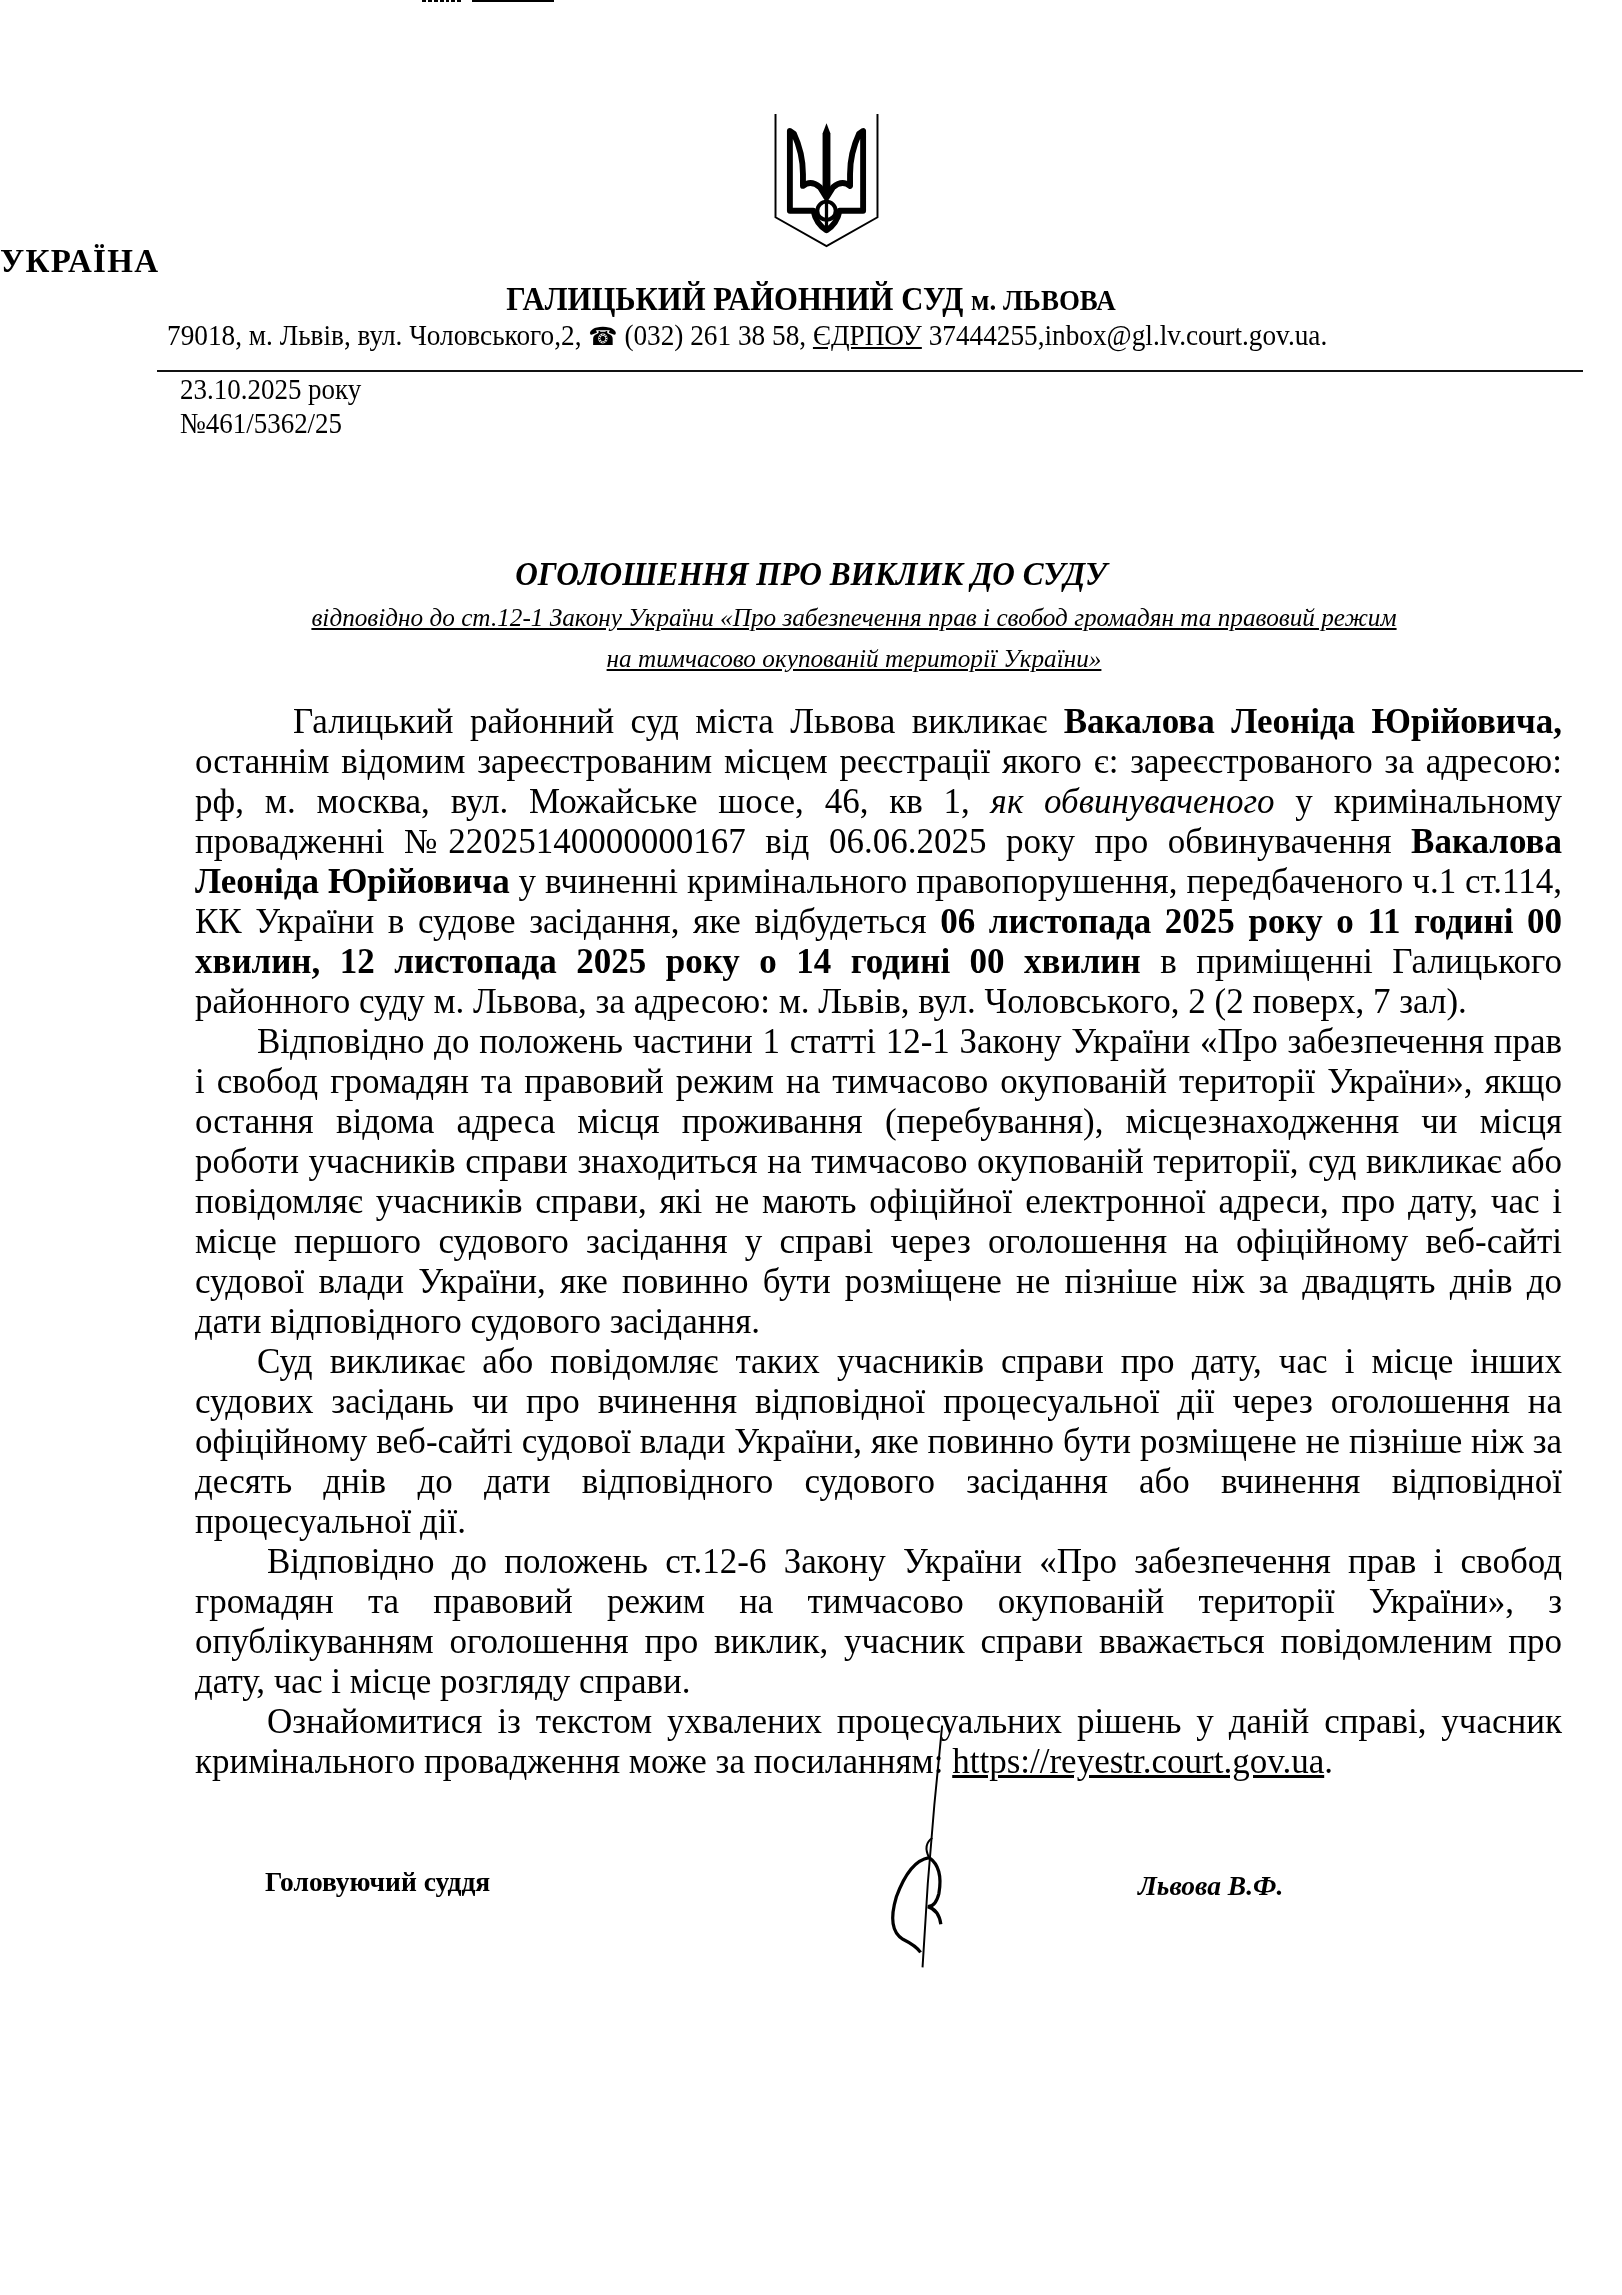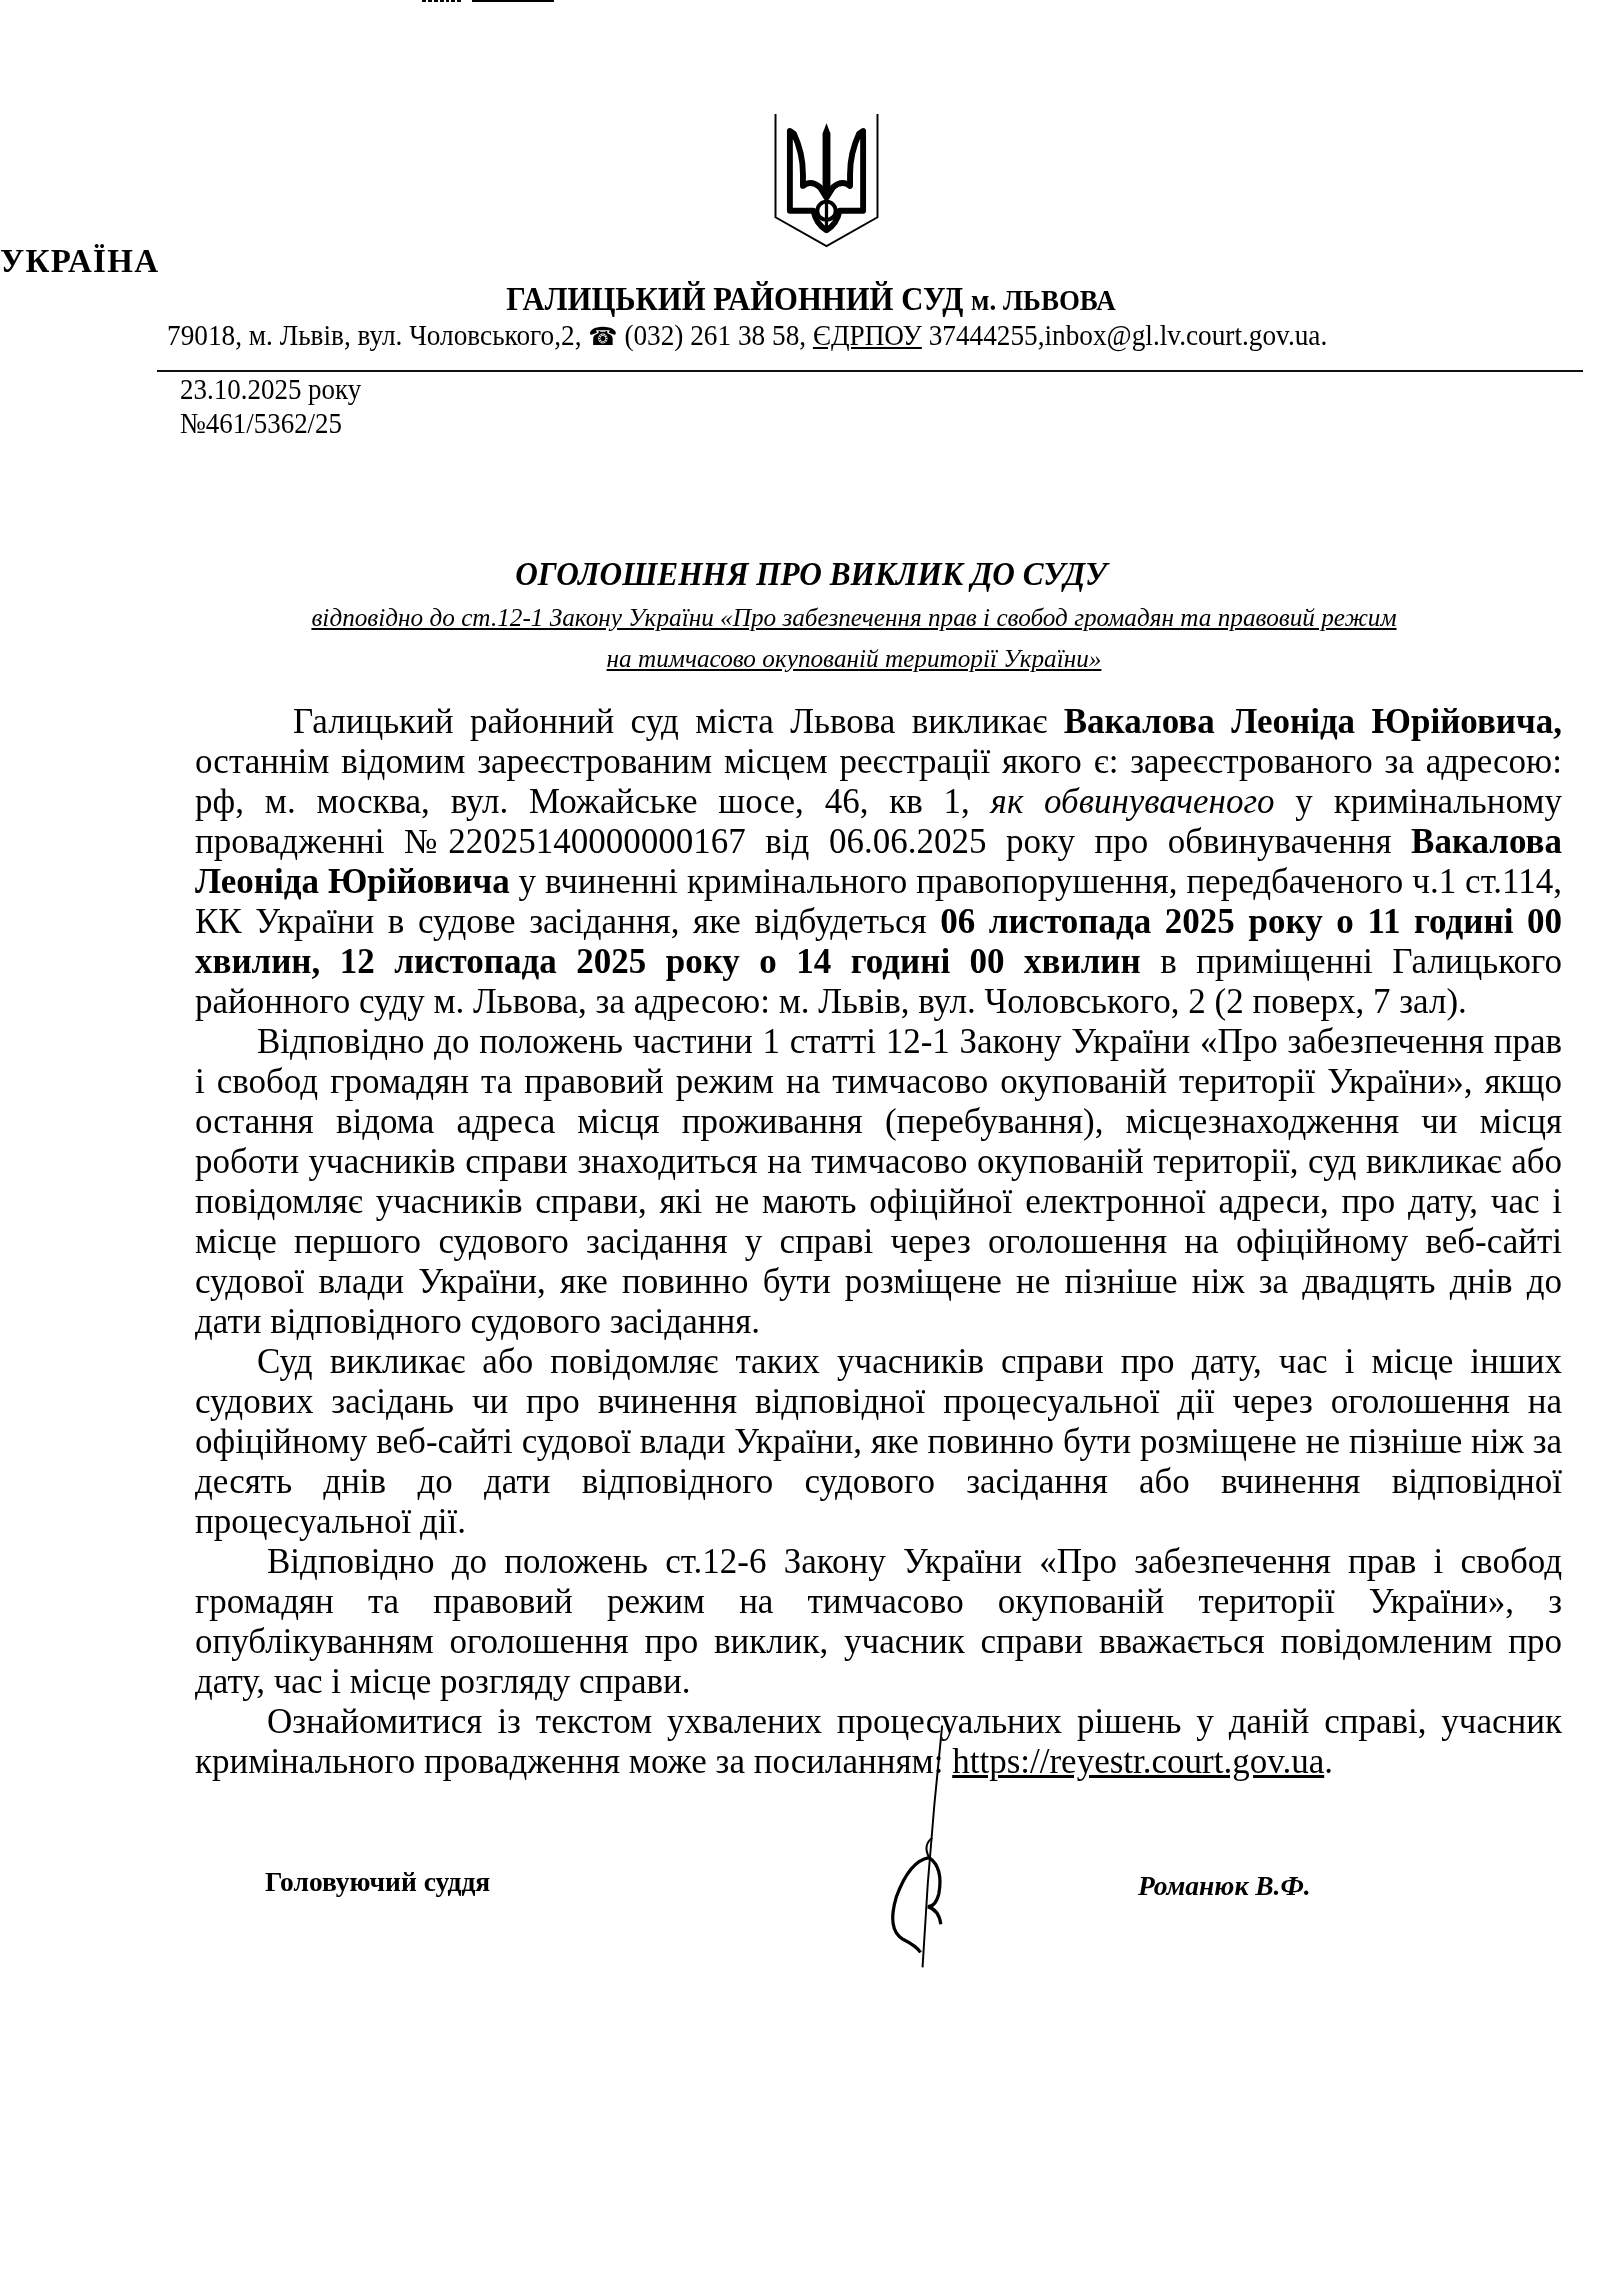--- a/index.html
+++ b/index.html
@@ -87,14 +87,14 @@
   <p class="i3"><span>Ознайомитися із текстом ухвалених процесуальних рішень у даній справі, учасник кримінального провадження може за посиланням: </span><span class="link">https://reyestr.court.gov.ua</span><span>.</span></p>
 </div>
 
 <div class="sig-left">Головуючий суддя</div>
 <svg class="signature" viewBox="0 0 260 380">
   <path d="M170 8 L158 130 L148 250 L140 378" fill="none" stroke="#000" stroke-width="3"></path>
   <path d="M155 180 Q140 190 150 210" fill="none" stroke="#000" stroke-width="3"></path>
   <path d="M150 210 Q120 215 100 270 Q85 320 110 335 Q130 345 137 355" fill="none" stroke="#000" stroke-width="5"></path>
   <path d="M150 210 Q172 225 165 265 Q160 285 148 285 Q165 290 168 312" fill="none" stroke="#000" stroke-width="5"></path>
 </svg>
-<div class="sig-right">Романюк В.Ф.</div>
+<div class="sig-right">Львова В.Ф.</div>
 
 
 </body></html>

